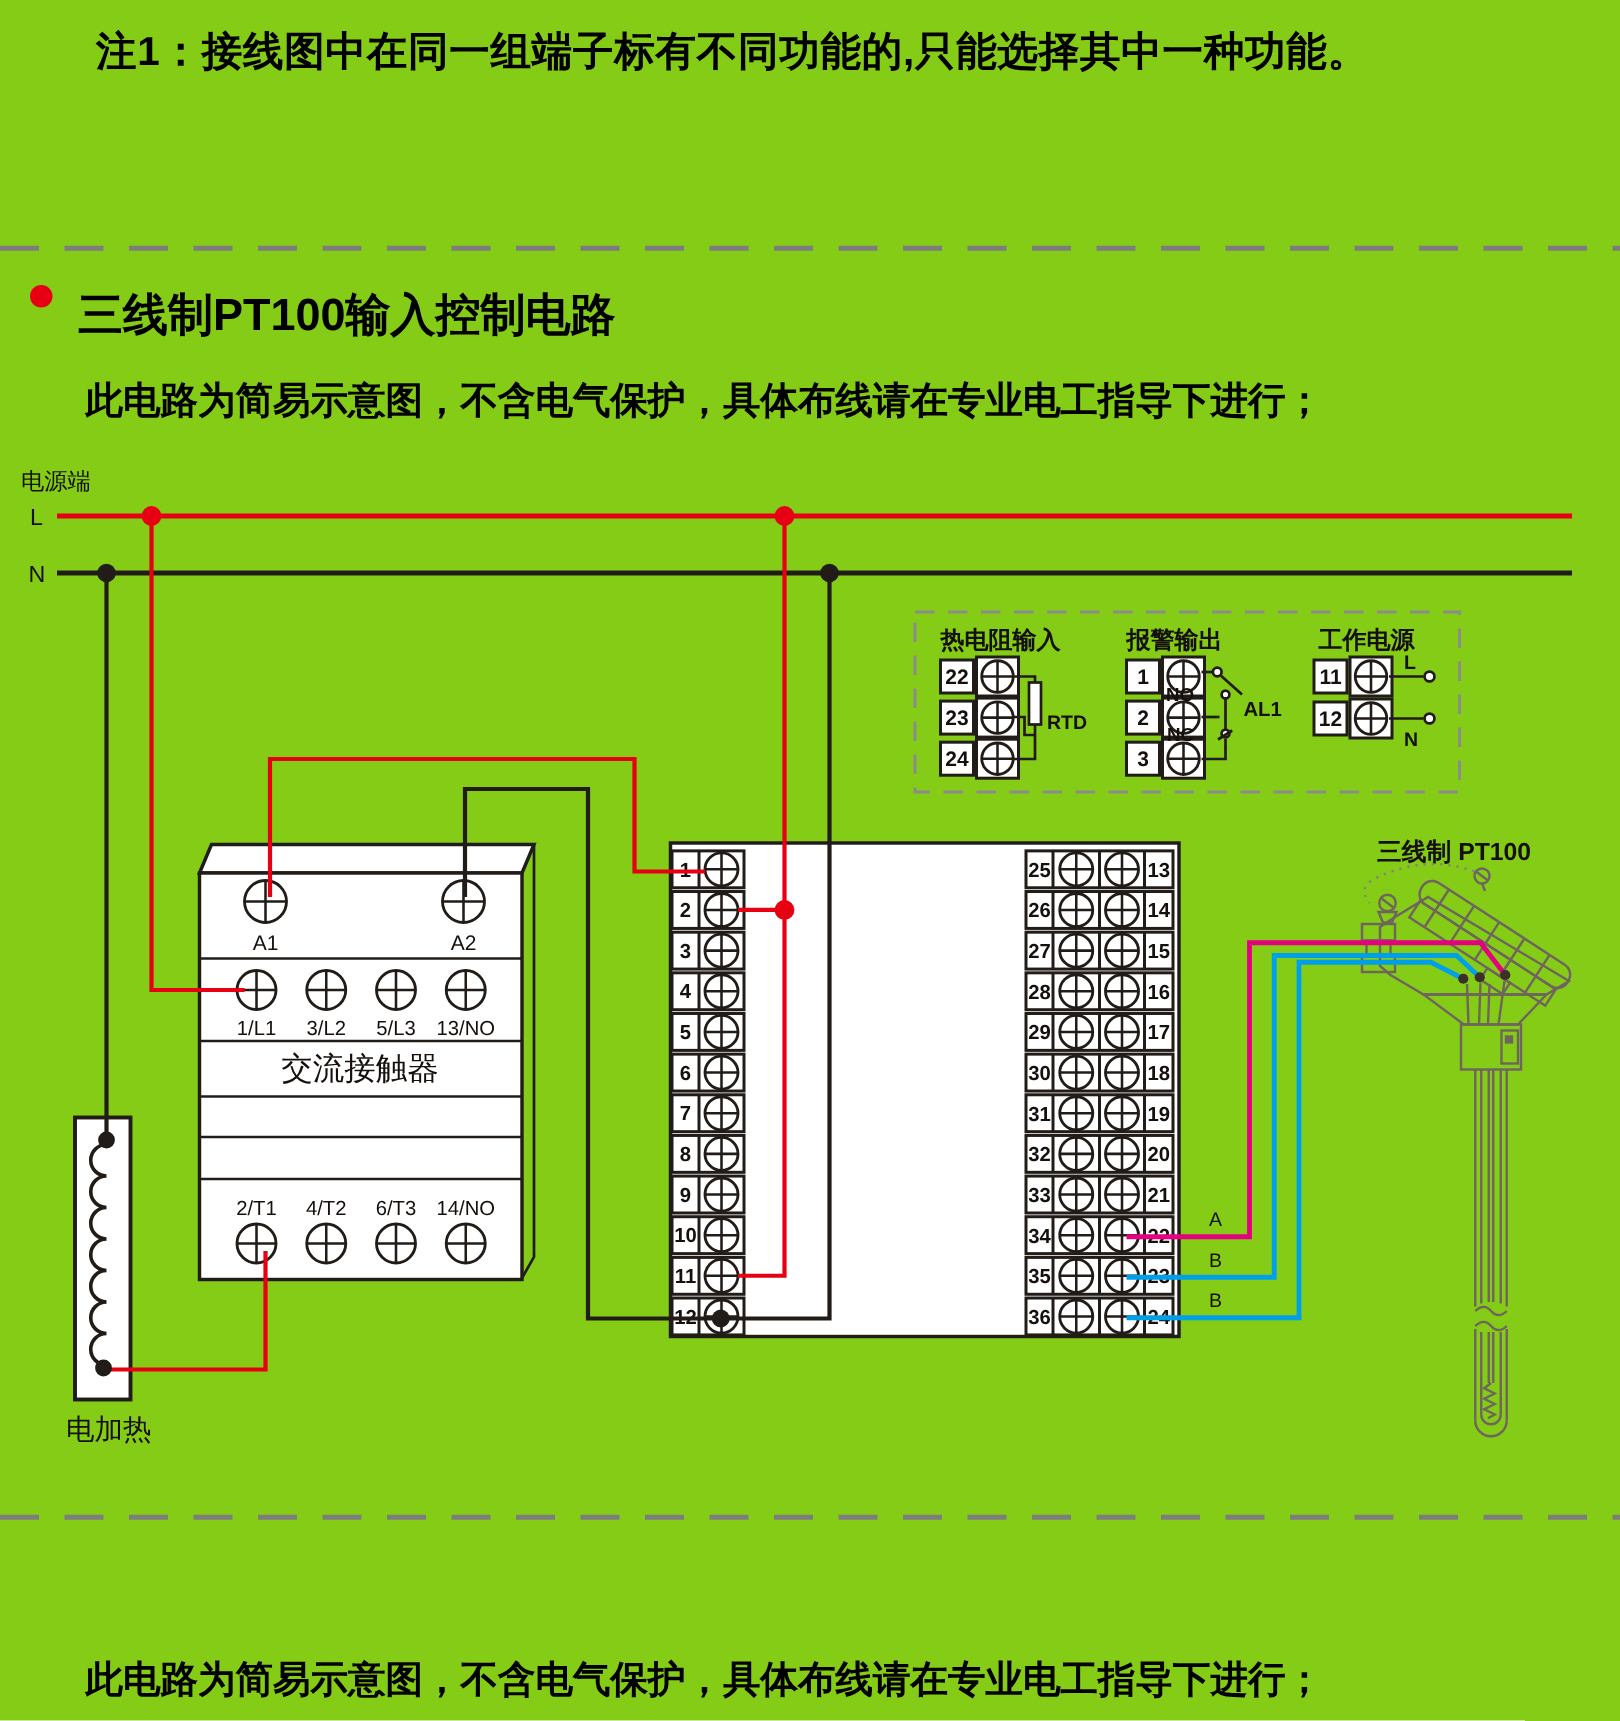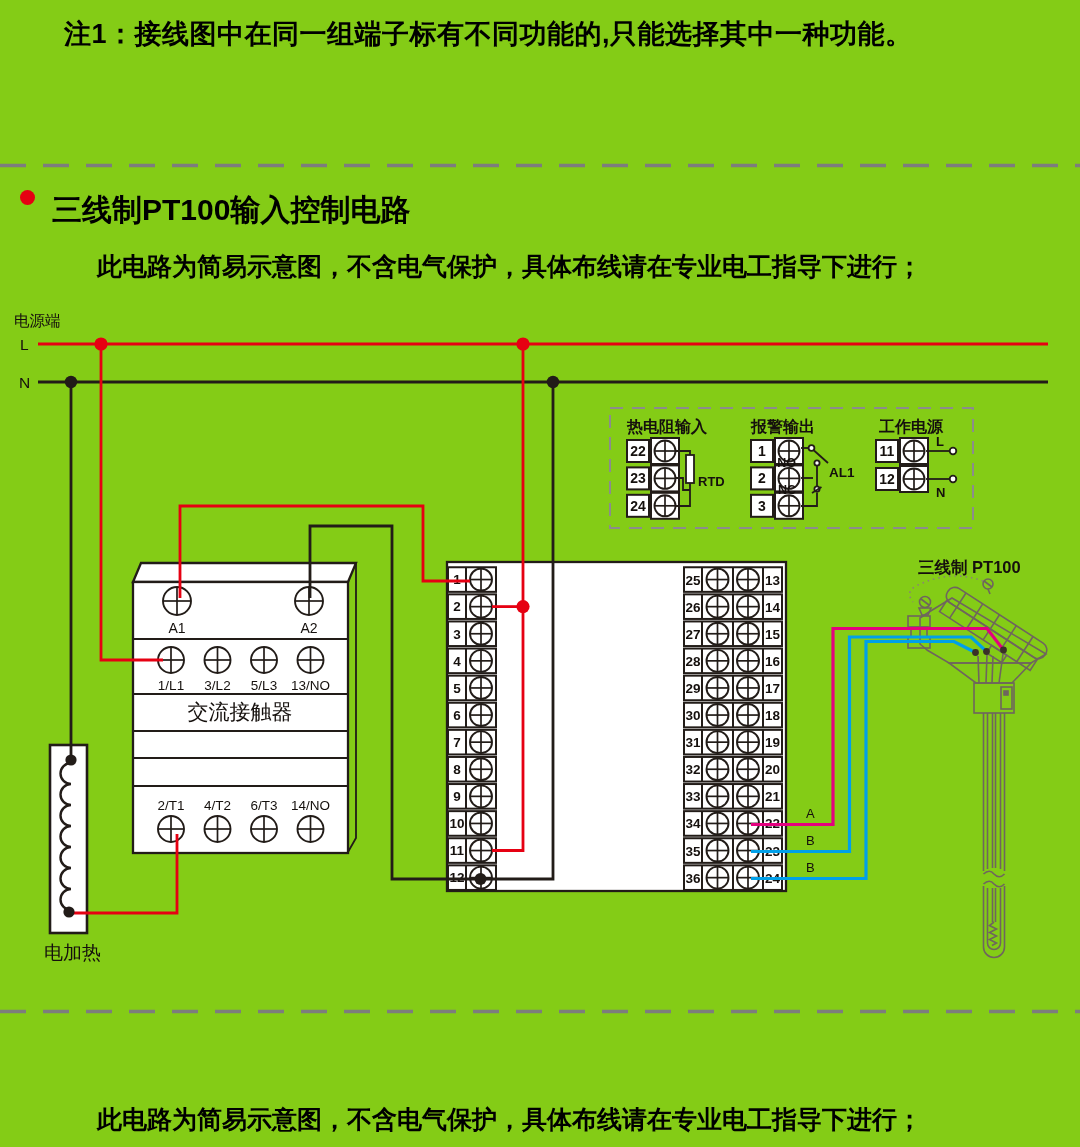--- a/index.html
+++ b/index.html
@@ -2,21 +2,21 @@
 <html><head>
 <meta charset="utf-8">
 <style>
   html,body{margin:0;padding:0;background:#fff;}
   .page{position:relative;width:1080px;height:1147px;background:#84cc16;overflow:hidden;
         font-family:"Liberation Sans",sans-serif;color:#000;}
   .note{position:absolute;font-size:27px;font-weight:600;letter-spacing:0.5px;white-space:nowrap;}
   .sec-header{position:absolute;display:flex;align-items:flex-start;gap:17px;}
   .bullet{width:15px;height:15px;border-radius:50%;background:#e60012;flex:0 0 auto;}
   .sec-title{font-size:30px;font-weight:600;white-space:nowrap;}
-  .sec-sub{position:absolute;font-size:25px;font-weight:600;white-space:nowrap;margin-left:40px;}
+  .sec-sub{position:absolute;font-size:25px;font-weight:600;white-space:nowrap;}
   svg{position:absolute;left:0;top:0;}
   .t{font-family:"Liberation Sans",sans-serif;fill:#15100d;}
   .cell{fill:#ffffff;stroke:#221c18;stroke-width:2;}
   .screw circle{fill:#fff;stroke:#221c18;stroke-width:1.9;}
   .screw line{stroke:#221c18;stroke-width:1.7;}
   .box{fill:#ffffff;stroke:#221c18;stroke-width:2.3;}
   .thin{fill:none;stroke:#221c18;stroke-width:1.8;}
   .wire-red{fill:none;stroke:#e60012;stroke-width:2.8;}
   .wire-black{fill:none;stroke:#221c18;stroke-width:2.8;}
   .wire-magenta{fill:none;stroke:#e4007f;stroke-width:3.2;}

